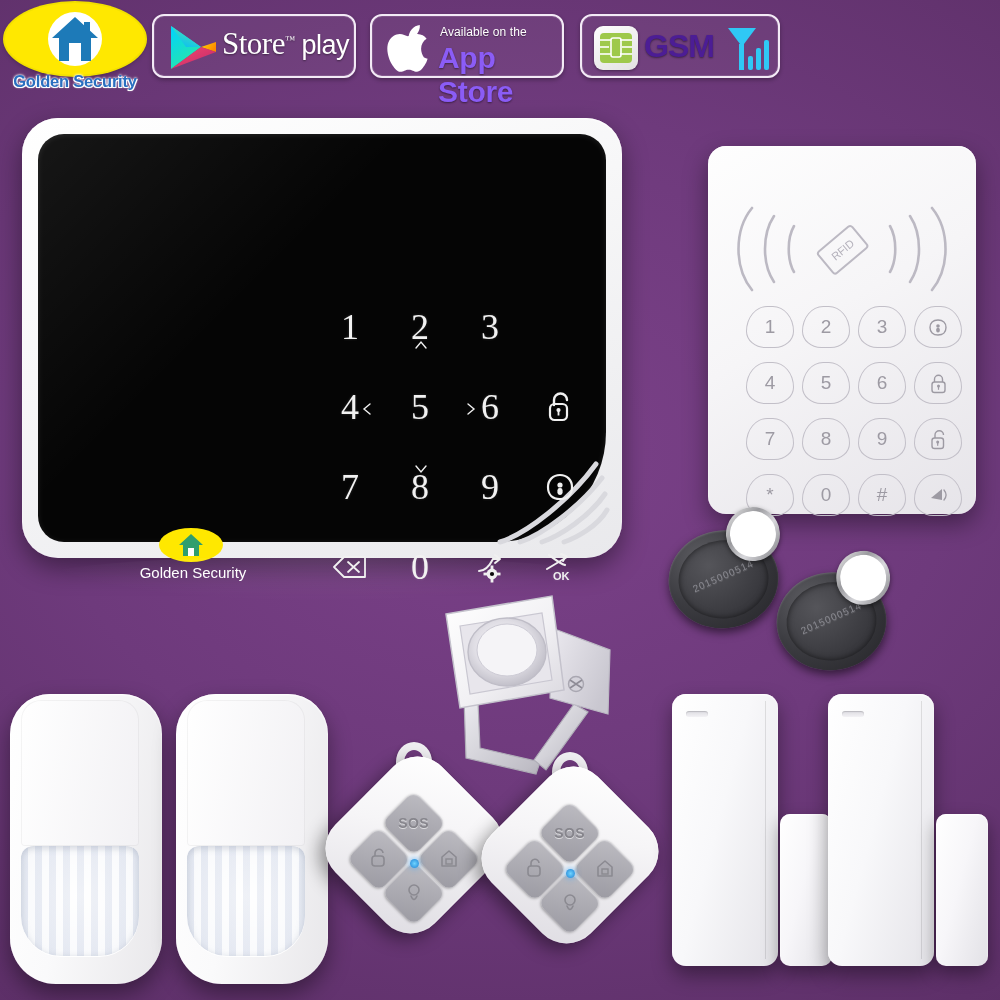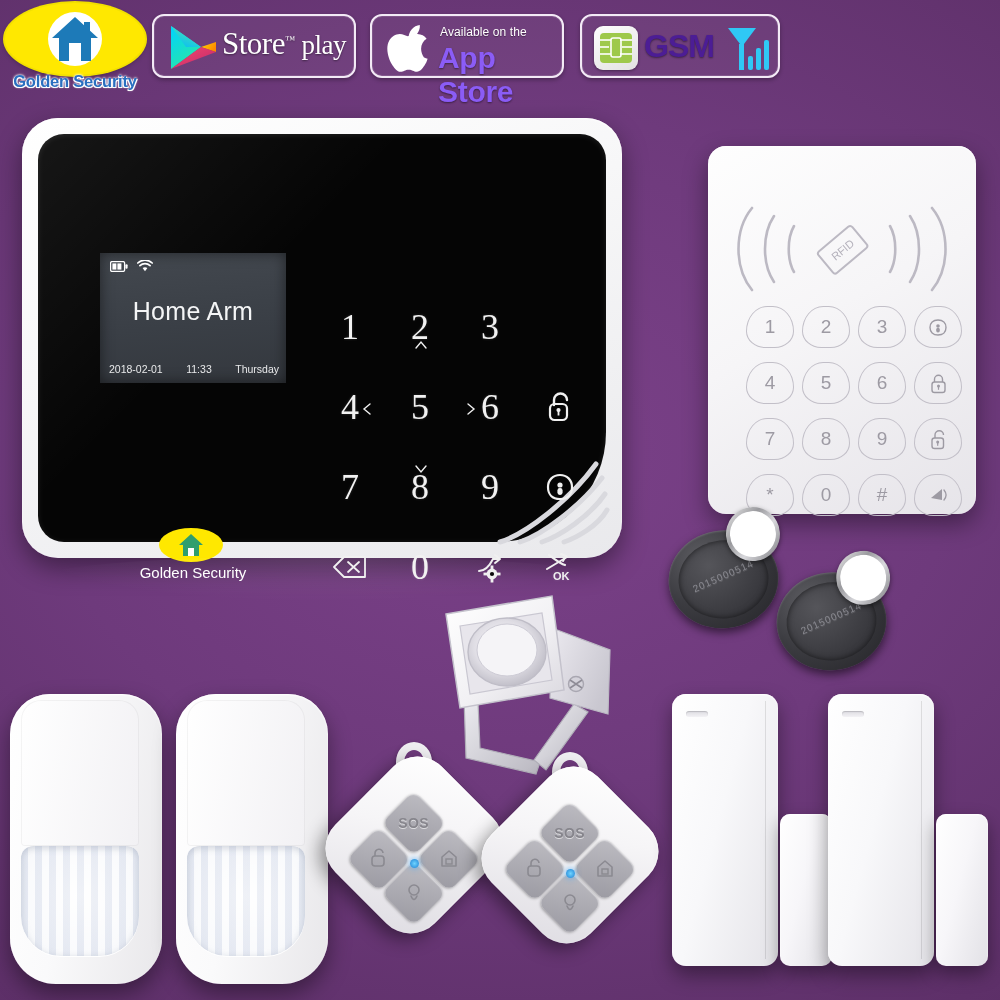--- a/index.html
+++ b/index.html
@@ -39,21 +39,21 @@
   .badge-appstore { left:370px; width:194px; }
   .badge-gsm { left:580px; width:200px; }
   .badge-wifi { left:794px; width:200px; }
 
   
   .gplay-tri { position:absolute; left:14px; top:8px; width:52px; height:48px; }
   .gplay-txt { position:absolute; left:68px; top:10px; font-size:31px; color:#fff;
     font-family:"Liberation Serif", serif; letter-spacing:-.5px;
     text-shadow:0 1px 2px rgba(0,0,0,.45); }
   .gplay-txt .tm { font-size:10px; vertical-align:super; }
-  .gplay-txt .play { font-family:Liberation Serif, serif; font-size:27px; }
+  .gplay-txt .play { font-family:Liberation Sans, sans-serif; font-size:27px; }
 
   
   .apple-logo { position:absolute; left:14px; top:7px; width:48px; height:50px; }
   .as-l1 { position:absolute; left:68px; top:9px; font-size:12px; color:#fff; letter-spacing:.1px;
     text-shadow:0 1px 1px rgba(0,0,0,.4); }
   .as-l2 { position:absolute; left:66px; top:25px; font-size:30px; font-weight:bold; color:#8b5cf6;
     letter-spacing:-.3px; text-shadow:0 1px 2px rgba(0,0,0,.45); }
 
   
   .sim-chip { position:absolute; left:12px; top:10px; width:44px; height:44px;
@@ -357,41 +357,20 @@
 
   <svg class="grille" viewBox="0 0 120 110">
     <g stroke="#d9d9de" fill="none" stroke-width="5" stroke-linecap="round">
       <path d="M8 100 C34 92 78 58 104 22"></path>
       <path d="M28 100 C52 92 88 64 110 36"></path>
       <path d="M50 100 C68 94 98 74 113 52"></path>
       <path d="M72 100 C84 96 106 84 115 68"></path>
     </g>
   </svg>
 
-  <div class="lcd">
-    <div class="lcd-status">
-      <svg width="18" height="11" viewBox="0 0 18 11">
-        <rect x="0.6" y="0.6" width="14" height="9.8" rx="1.4" fill="none" stroke="#fff" stroke-width="1.3"></rect>
-        <rect x="2.4" y="2.4" width="4" height="6.2" fill="#fff"></rect>
-        <rect x="7.4" y="2.4" width="4" height="6.2" fill="#fff"></rect>
-        <rect x="15.4" y="3.3" width="2.2" height="4.4" rx="1" fill="#fff"></rect>
-      </svg>
-      <svg width="16" height="12" viewBox="0 0 16 12">
-        <path d="M8 11.2 L5.6 8.1 A4 4 0 0 1 10.4 8.1 Z" fill="#fff"></path>
-        <path d="M2.9 5.6 A7.4 7.4 0 0 1 13.1 5.6" stroke="#fff" stroke-width="1.7" fill="none" stroke-linecap="round"></path>
-        <path d="M0.8 3.0 A10.6 10.6 0 0 1 15.2 3.0" stroke="#fff" stroke-width="1.7" fill="none" stroke-linecap="round"></path>
-      </svg>
-    </div>
-    <div class="lcd-mode">Home Arm</div>
-    <div class="lcd-bottom">
-      <span>2018-02-01</span>
-      <span>11:33</span>
-      <span>Thursday</span>
-    </div>
-  </div>
 
   <div class="panel-logo">
     <div class="pl-ell"></div>
     <svg class="pl-house" viewBox="0 0 26 24">
       <path d="M13 1 L25 12 L21 12 L21 23 L5 23 L5 12 L1 12 Z" fill="#2f9e6e"></path>
       <rect x="10" y="15" width="6" height="8" fill="#fff"></rect>
     </svg>
     <div class="pl-txt">Golden Security</div>
   </div>
 

